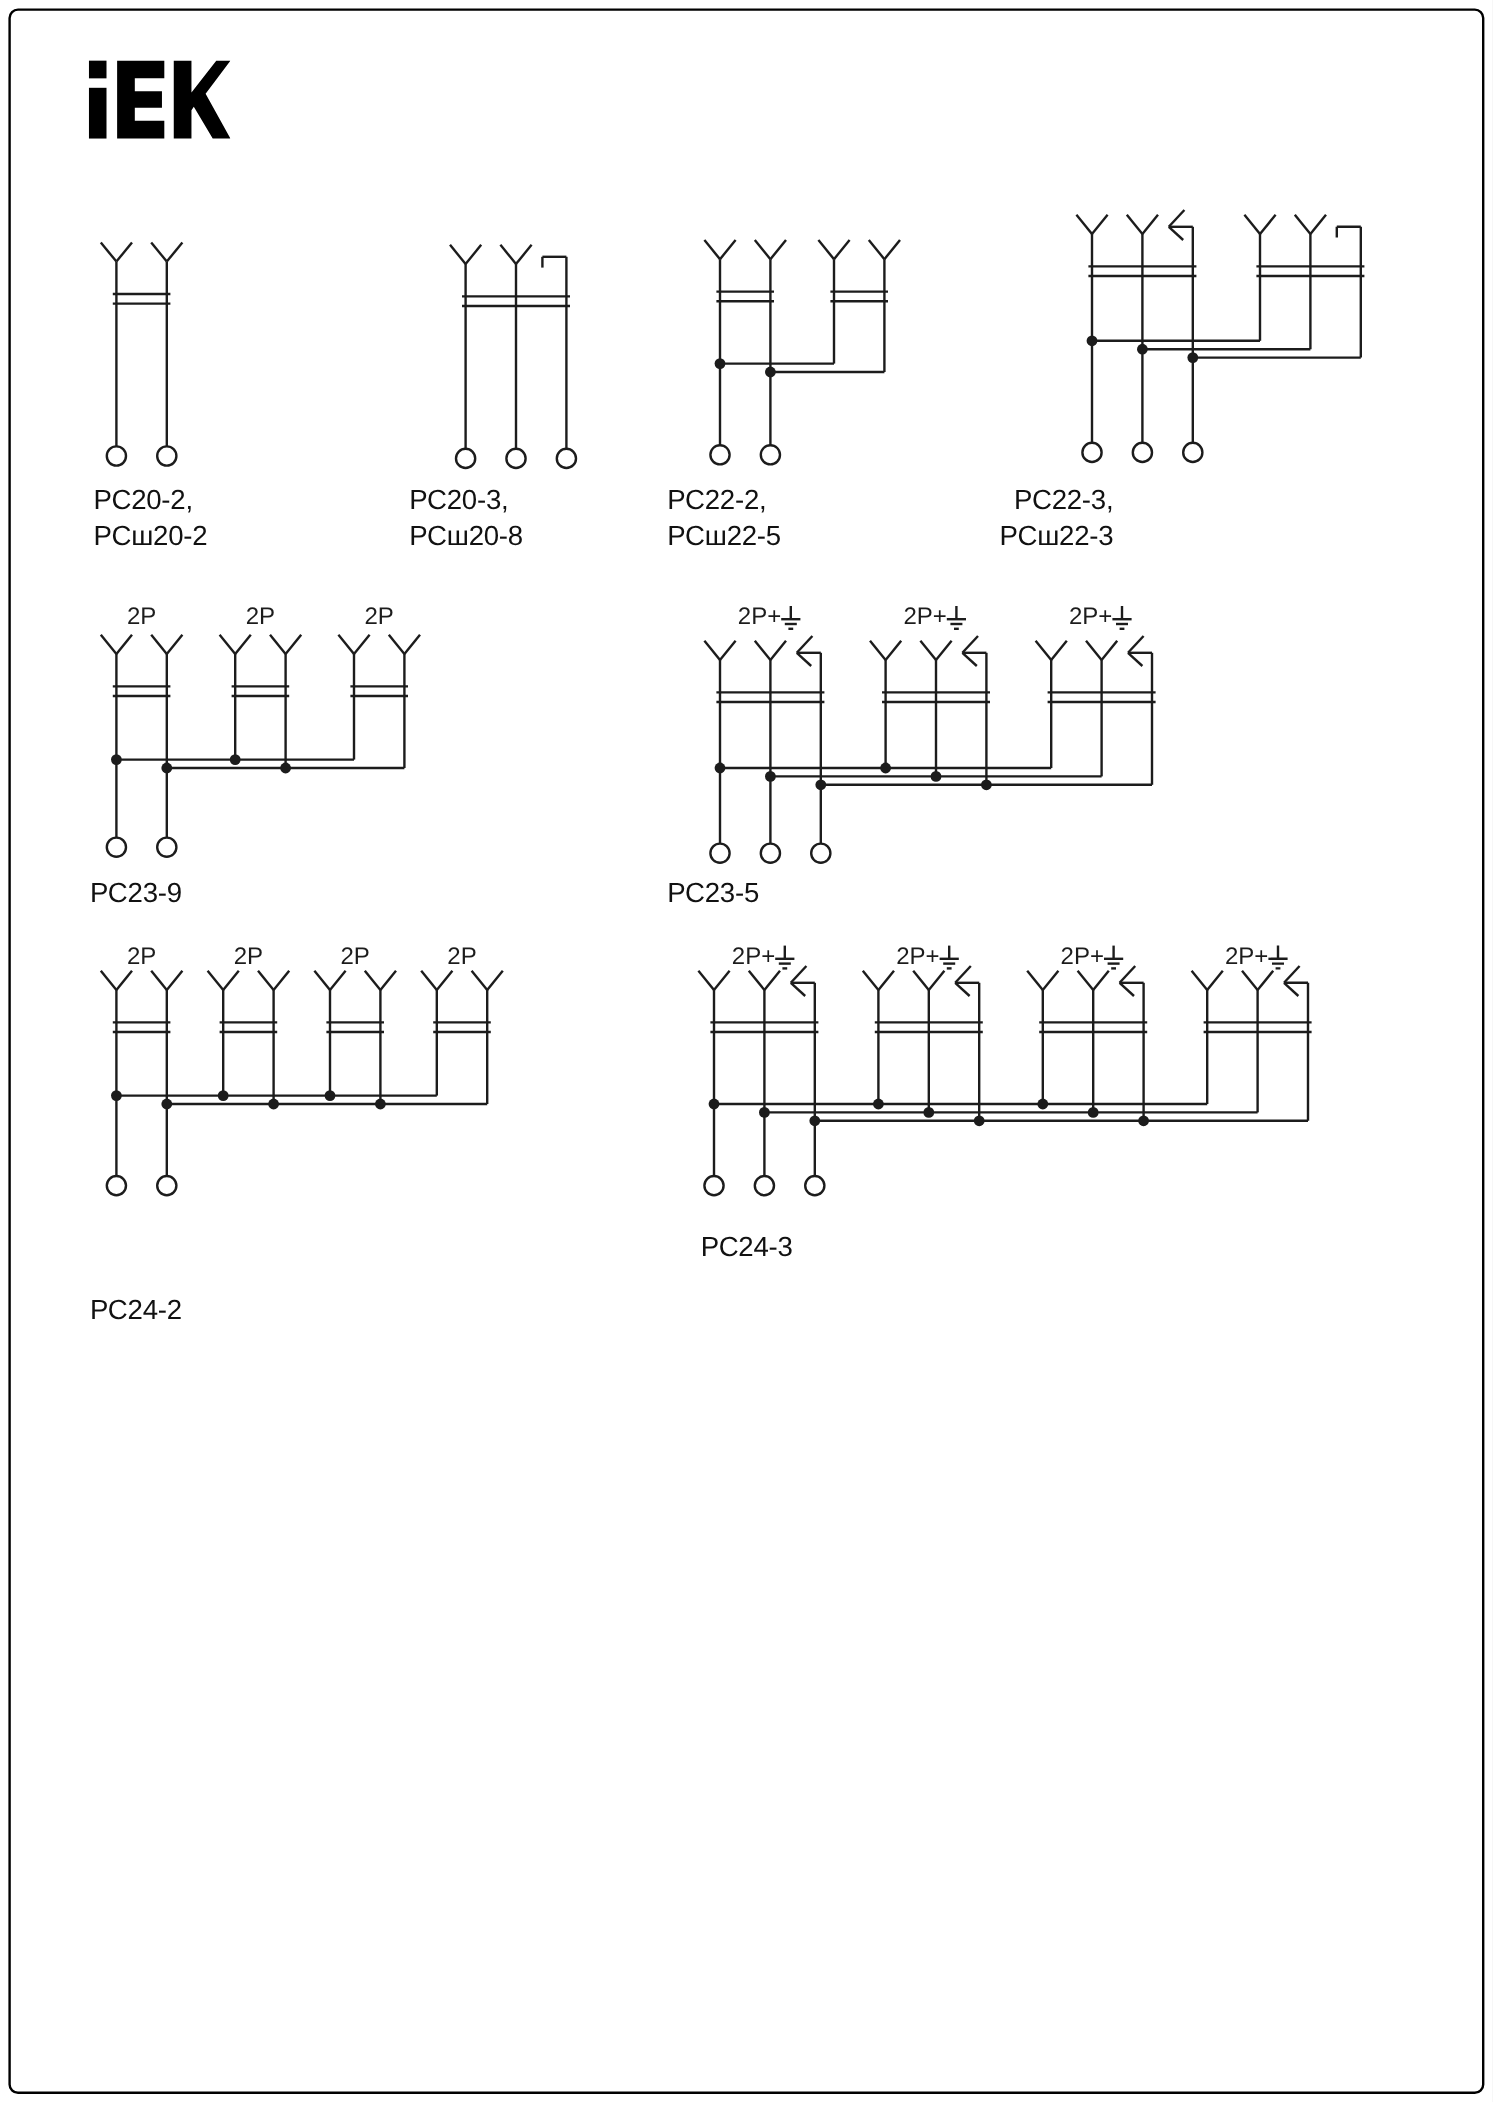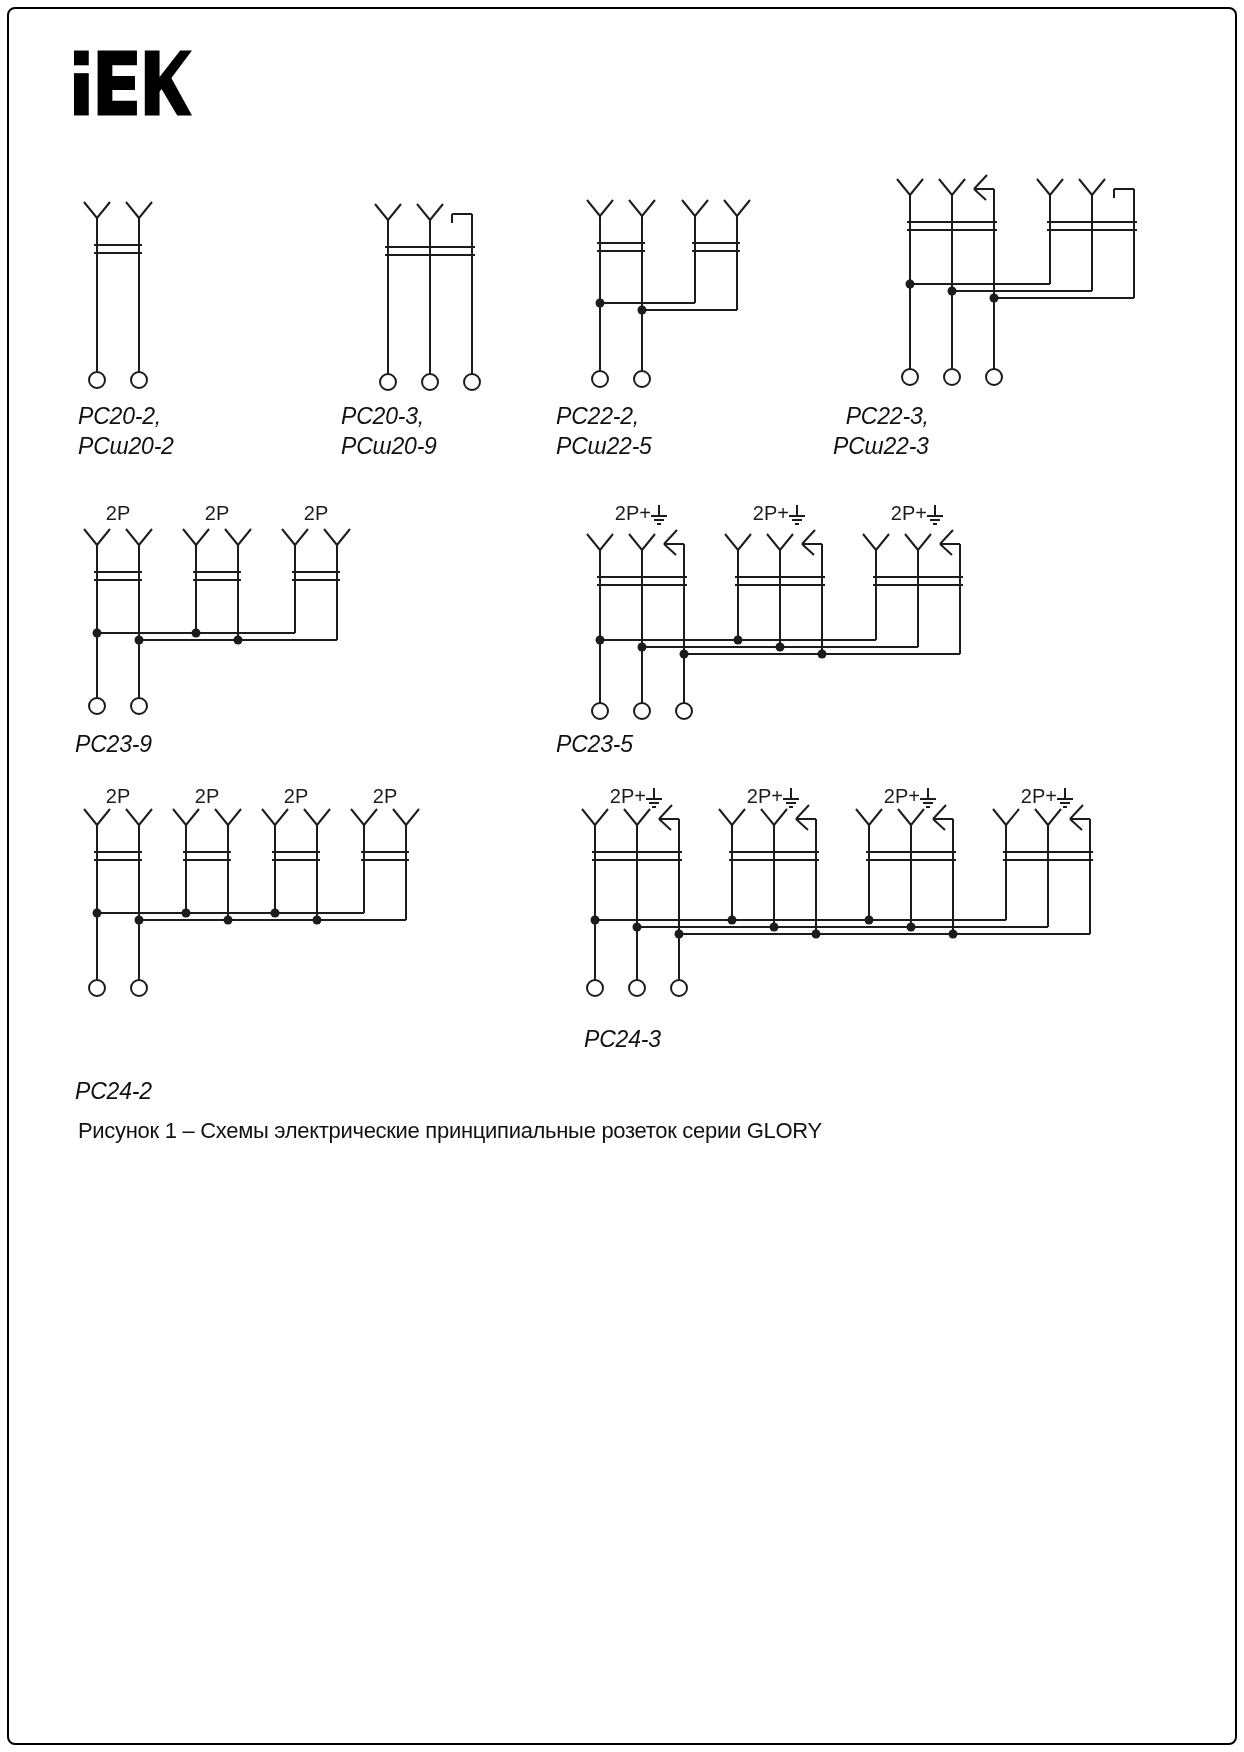--- a/index.html
+++ b/index.html
@@ -8,21 +8,21 @@
     font-family:"Liberation Sans",sans-serif;color:#111;overflow:hidden;margin:0 auto;
   }
   #frame{
     position:absolute;left:7px;top:7px;width:1230px;height:1738px;
     border:2.5px solid #000;border-radius:8px;box-sizing:border-box;
   }
   #logo{position:absolute;left:74px;top:50px;}
   #diagram-canvas{position:absolute;left:0;top:0;}
   .slabel{
     position:absolute;font-size:23px;line-height:30px;color:#111;
-    white-space:pre-line;letter-spacing:-0.2px;font-style:italic;
+    white-space:pre-line;letter-spacing:-0.2px;
   }
   #caption{
     position:absolute;left:78px;top:1118px;font-size:22px;letter-spacing:-0.3px;color:#111;
   }
   svg text{font-family:"Liberation Sans",sans-serif;}
 </style>
 </head>
 <body>
 
 <div id="page">
@@ -373,26 +373,25 @@
         <line x1="595" y1="920" x2="1006" y2="920"></line>
         <line x1="637" y1="927" x2="1048" y2="927"></line>
         <line x1="679" y1="934" x2="1090" y2="934"></line>
       </g>
     </svg>
 
   <div id="labels-host">
       <div class="slabel" style="left: 78px; top: 401px;">РС20-2,
 РСш20-2</div>
       <div class="slabel" style="left: 341px; top: 401px;">РС20-3,
-РСш20-9</div>
+РСш20-8</div>
       <div class="slabel" style="left: 556px; top: 401px;">РС22-2,
 РСш22-5</div>
       <div class="slabel" style="left: 833px; top: 401px; text-align: right;">РС22-3,
 РСш22-3</div>
       <div class="slabel" style="left: 75px; top: 729px;">РС23-9</div>
       <div class="slabel" style="left: 556px; top: 729px;">РС23-5</div>
       <div class="slabel" style="left: 75px; top: 1076px;">РС24-2</div>
       <div class="slabel" style="left: 556px; top: 1024px; margin-left: 28px;">РС24-3</div>
     </div>
 
-  <div id="caption">Рисунок 1 – Схемы электрические принципиальные розеток серии GLORY</div>
 
 </div>
 
 </body></html>

